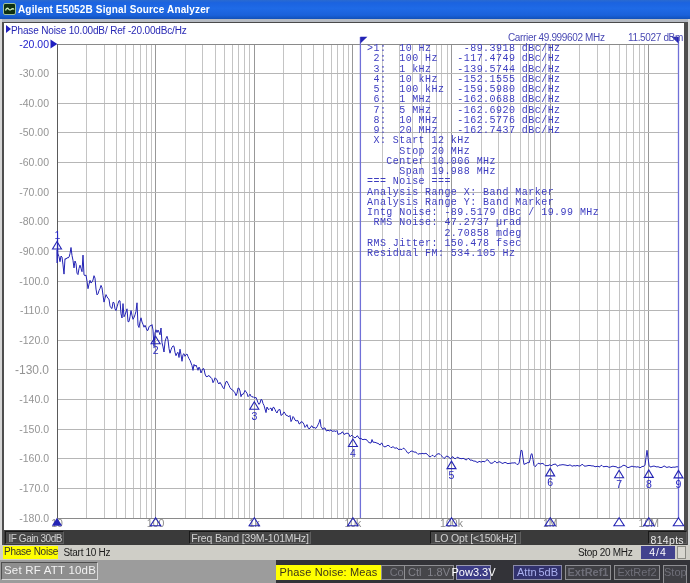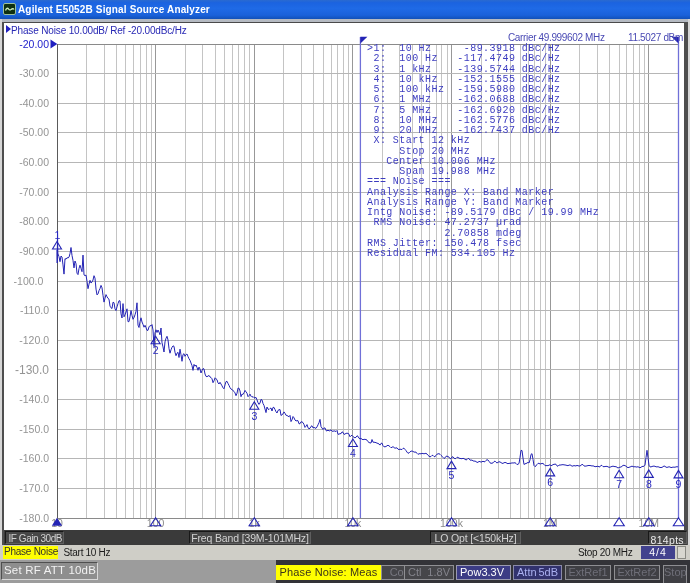--- a/index.html
+++ b/index.html
@@ -79,21 +79,21 @@
 <div class="abs" style="left:628px;top:32.5px;width:50px;text-align:right;font-size:10px;line-height:10px;letter-spacing:-0.35px;color:#4a4ab4;white-space:nowrap;">11.5027 dBm</div>
 
 <div style="position:absolute;left:8px;top:37.5px;width:41px;text-align:right;font-size:10.5px;color:#2222cc;">-20.00</div>
 <div style="position:absolute;left:8px;top:67.1px;width:41px;text-align:right;font-size:10.5px;color:#949494;">-30.00</div>
 <div style="position:absolute;left:8px;top:96.8px;width:41px;text-align:right;font-size:10.5px;color:#949494;">-40.00</div>
 <div style="position:absolute;left:8px;top:126.4px;width:41px;text-align:right;font-size:10.5px;color:#949494;">-50.00</div>
 <div style="position:absolute;left:8px;top:156.0px;width:41px;text-align:right;font-size:10.5px;color:#949494;">-60.00</div>
 <div style="position:absolute;left:8px;top:185.6px;width:41px;text-align:right;font-size:10.5px;color:#949494;">-70.00</div>
 <div style="position:absolute;left:8px;top:215.2px;width:41px;text-align:right;font-size:10.5px;color:#949494;">-80.00</div>
 <div style="position:absolute;left:8px;top:244.9px;width:41px;text-align:right;font-size:10.5px;color:#949494;">-90.00</div>
-<div style="position:absolute;left:8px;top:274.5px;width:41px;text-align:center;font-size:10.5px;color:#949494;">-100.0</div>
+<div style="position:absolute;left:8px;top:274.5px;width:41px;text-align:right;font-size:10.5px;color:#949494;">-100.0</div>
 <div style="position:absolute;left:8px;top:304.1px;width:41px;text-align:right;font-size:10.5px;color:#949494;">-110.0</div>
 <div style="position:absolute;left:8px;top:333.8px;width:41px;text-align:right;font-size:10.5px;color:#949494;">-120.0</div>
 <div style="position:absolute;left:8px;top:363.4px;width:41px;text-align:right;font-size:12px;color:#949494;">-130.0</div>
 <div style="position:absolute;left:8px;top:393.0px;width:41px;text-align:right;font-size:10.5px;color:#949494;">-140.0</div>
 <div style="position:absolute;left:8px;top:422.6px;width:41px;text-align:right;font-size:10.5px;color:#949494;">-150.0</div>
 <div style="position:absolute;left:8px;top:452.2px;width:41px;text-align:right;font-size:10.5px;color:#949494;">-160.0</div>
 <div style="position:absolute;left:8px;top:481.9px;width:41px;text-align:right;font-size:10.5px;color:#949494;">-170.0</div>
 <div style="position:absolute;left:8px;top:511.5px;width:41px;text-align:right;font-size:10.5px;color:#949494;">-180.0</div>
 
 <pre class="abs" style="left:367px;top:44px;font-family:'Liberation Mono',monospace;font-size:10px;letter-spacing:0.45px;line-height:10.25px;color:#3c3cc0;">&gt;1:  10 Hz     -89.3918 dBc/Hz
@@ -133,22 +133,22 @@
 
 <div class="abs" style="left:0;top:560px;width:690px;height:23px;background:#333338;"></div>
 <div class="abs" style="left:0;top:560px;width:276px;height:23px;background:#9c9c9c;"></div>
 <div class="abs" style="left:1px;top:562px;width:97px;height:18px;background:#8e8e8e;border:1px solid #d8d8d8;border-top-color:#4f4f4f;border-left-color:#4f4f4f;color:#f2f2f2;font-size:11.5px;line-height:15px;letter-spacing:0.2px;padding-left:2px;white-space:nowrap;">Set RF ATT 10dB</div>
 <div class="abs" style="left:276px;top:565px;width:105px;height:15px;background:#ffff00;color:#3a3418;font-size:11px;letter-spacing:0.15px;line-height:14px;text-align:center;white-space:nowrap;">Phase Noise: Meas</div>
 <div class="abs" style="left:381px;top:565px;width:35px;height:15px;background:#46464a;border:1px solid #909094;color:#787880;font-size:11px;line-height:13px;text-align:center;">Cor</div>
 <div class="abs" style="left:404px;top:565px;width:50px;height:15px;background:#46464a;border:1px solid #909094;color:#84848c;font-size:11px;line-height:13px;padding:0 3px;display:flex;justify-content:space-between;">
     <span>Ctl</span>
     <span>1.8V</span>
   </div>
-<div class="abs" style="left:456px;top:565px;width:55px;height:15px;background:#3c3c85;border:1px solid #9a9ab0;color:#ffffff;font-size:11px;line-height:13px;padding:0 3px;display:flex;justify-content:flex-start;">
+<div class="abs" style="left:456px;top:565px;width:35px;height:15px;background:#3c3c85;border:1px solid #9a9ab0;color:#ffffff;font-size:11px;line-height:13px;padding:0 3px;display:flex;justify-content:center;">
     <span>Pow</span>
     <span>3.3V</span>
   </div>
 <div class="abs" style="left:513px;top:565px;width:49px;height:15px;background:#32326e;border:1px solid #8a8aa8;color:#aab0f0;font-size:11px;line-height:13px;padding:0 3px;display:flex;justify-content:space-between;">
     <span>Attn</span>
     <span>5dB</span>
   </div>
-<div class="abs" style="left:565px;top:565px;width:46px;height:15px;background:#3f3f44;border:1px solid #8e8e92;color:#6e6e78;font-size:11px;line-height:13px;text-align:center;">ExtRef1</div>
+<div class="abs" style="left:565px;top:565px;width:46px;height:15px;background:#3f3f44;border:1px solid #8e8e92;color:#6e6e78;font-size:11px;line-height:13px;text-align:center;font-weight:bold;">ExtRef1</div>
 <div class="abs" style="left:614px;top:565px;width:46px;height:15px;background:#3f3f44;border:1px solid #8e8e92;color:#6e6e78;font-size:11px;line-height:13px;text-align:center;">ExtRef2</div>
 <div class="abs" style="left:663px;top:565px;width:24px;height:25px;background:#3f3f44;border:1px solid #8e8e92;color:#6e6e78;font-size:11px;line-height:13px;text-align:center;">Stop</div>
 </body></html>

